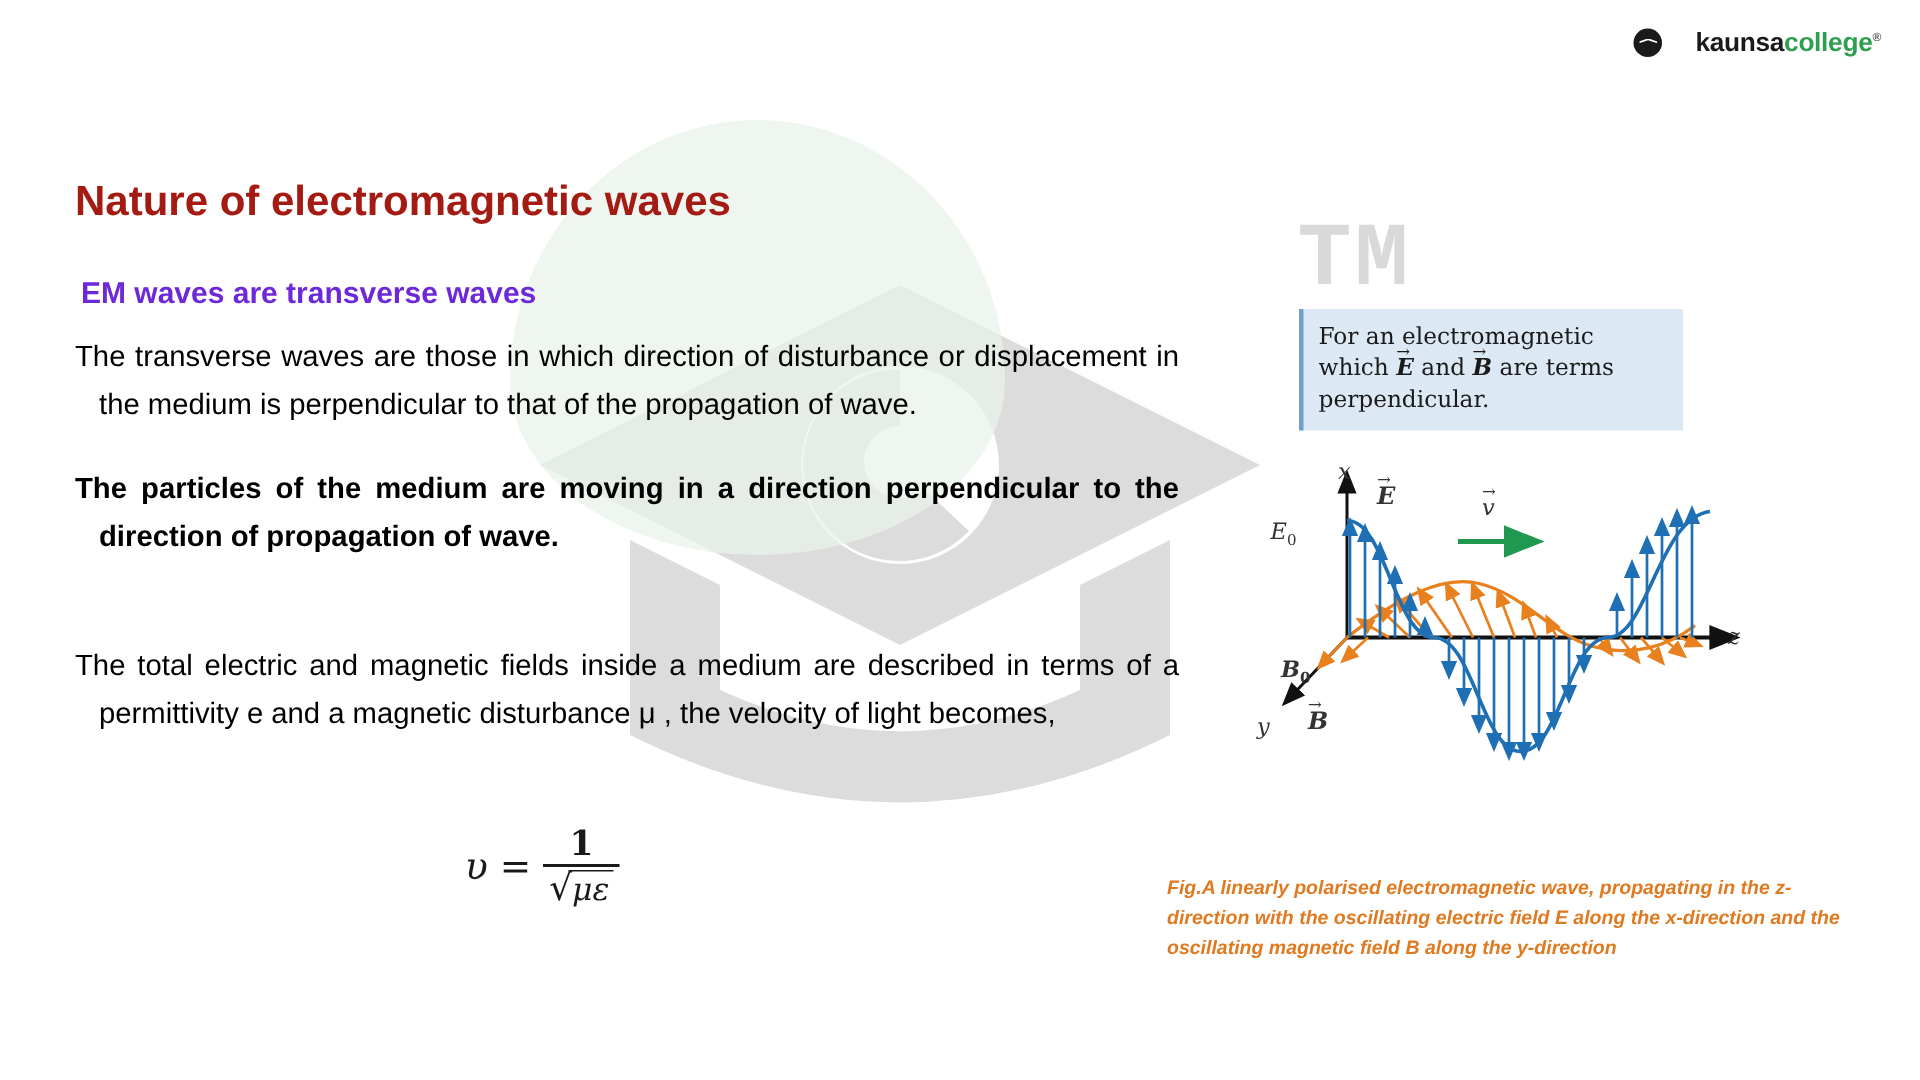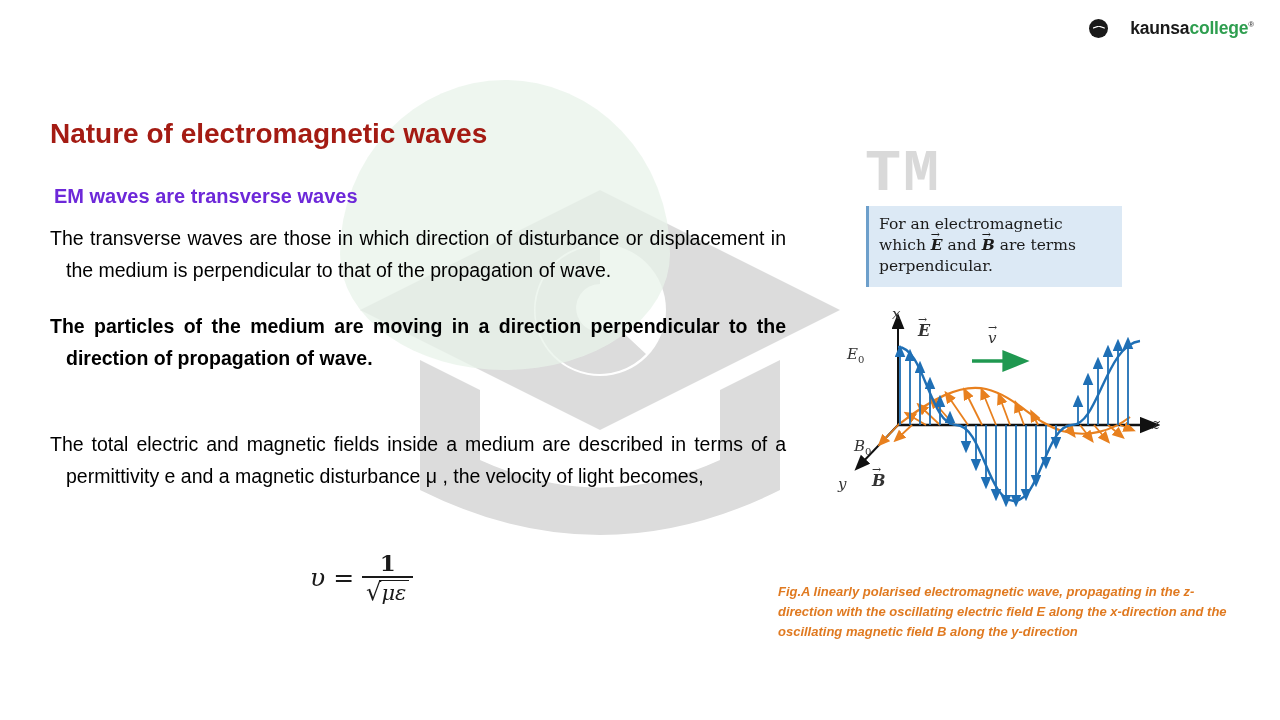--- a/index.html
+++ b/index.html
@@ -333,21 +333,21 @@
 
       <line x1="152" y1="56" x2="196" y2="56" stroke="#1f9850" stroke-width="3.4" marker-end="url(#arrV)"></line>
     </svg>
 
     
     <span class="fig-label" style="left:72px; top:0px; font-size:15px; font-style:italic;">x</span>
     <span class="fig-label" style="left:18px; top:170px; font-size:15px; font-style:italic;">y</span>
     <span class="fig-label" style="left:332px; top:110px; font-size:15px; font-style:italic;">z</span>
 
     <span class="fig-label" style="left:27px; top:30px; font-size:15px;margin-top:10px;"><i>E</i><sub style="font-size:10px;">0</sub></span>
-    <span class="fig-label" style="left:34px; top:132px; font-size:15px;"><i>B</i><sub style="font-size:10px;">0</sub></span>
+    <span class="fig-label" style="left:34px; top:132px; font-size:15px;font-weight:bold;"><i>B</i><sub style="font-size:10px;">0</sub></span>
 
     <span class="fig-label" style="left:98px; top:16px; font-size:16px; font-weight:bold;">
       <span style="position:relative;display:inline-block;">
         <span style="position:absolute;left:0;top:-8px;font-size:11px;font-weight:normal;">→</span>
         <i>E</i>
       </span>
     </span>
     <span class="fig-label" style="left:52px; top:166px; font-size:16px; font-weight:bold;">
       <span style="position:relative;display:inline-block;">
         <span style="position:absolute;left:0;top:-8px;font-size:11px;font-weight:normal;">→</span>

